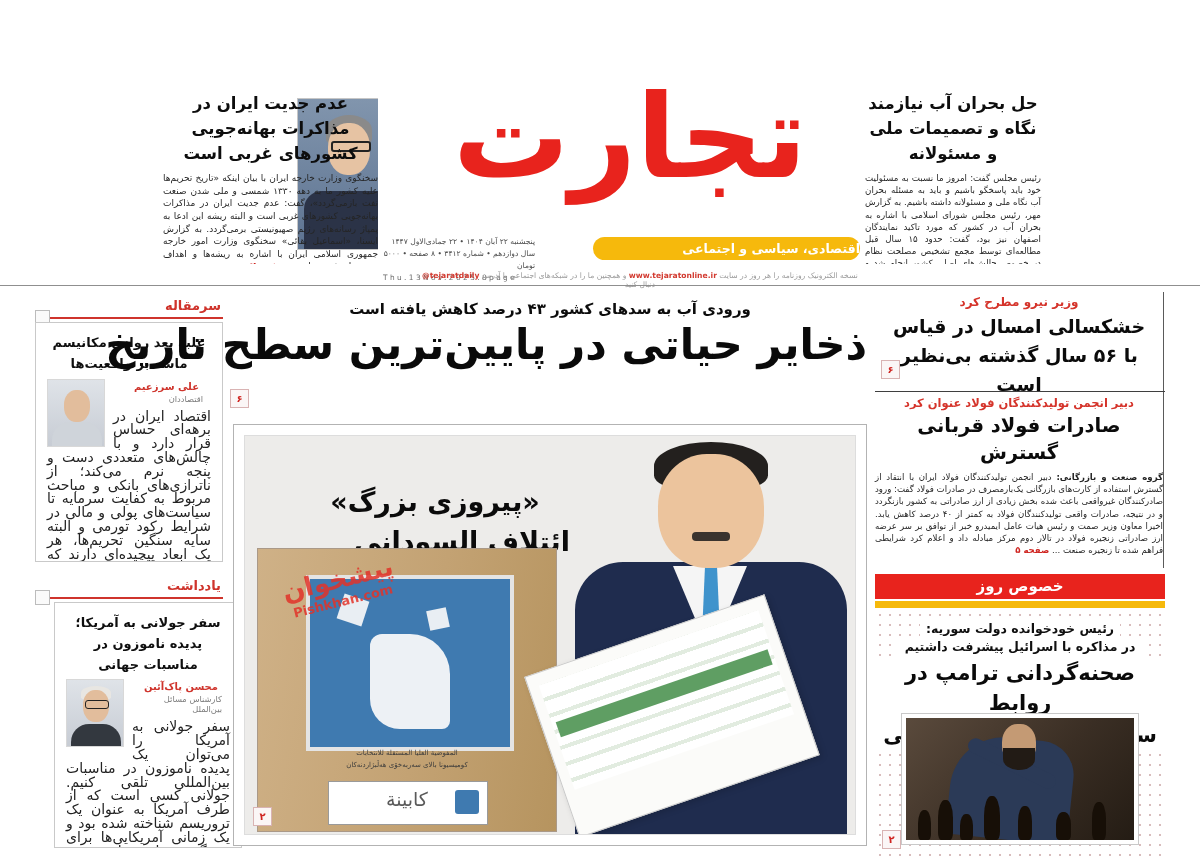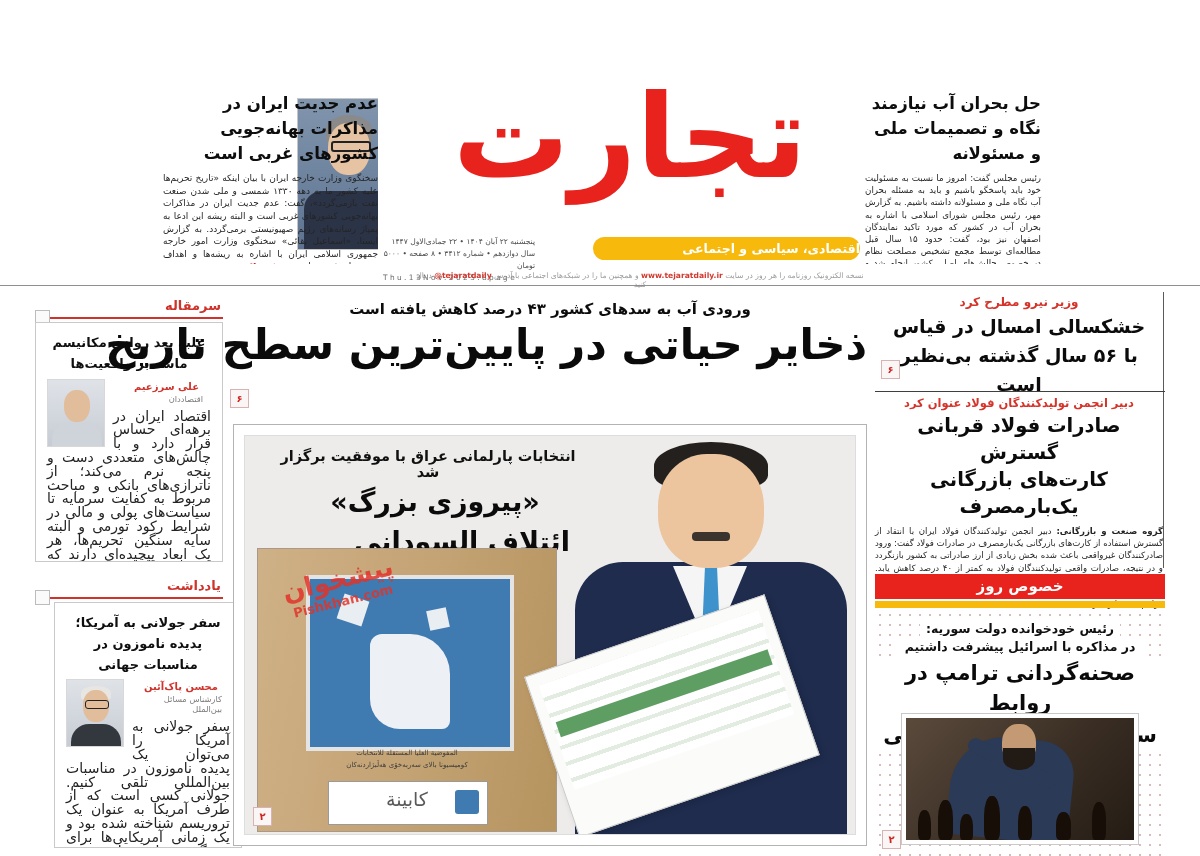--- a/index.html
+++ b/index.html
@@ -2,21 +2,21 @@
 <html lang="fa"><head>
 <meta charset="utf-8">
 <style>
   html,body{margin:0;padding:0;background:#fff;}
   body{width:1200px;height:856px;overflow:hidden;font-family:"DejaVu Sans",sans-serif;direction:rtl;position:relative;color:#111;}
   .abs{position:absolute;}
   .pagebox{width:17px;height:17px;border:1px solid #d9b3b3;background:#fbf6f6;color:#cf2420;
            font-size:10px;font-weight:bold;text-align:center;line-height:17px;}
   
   .hdr-art{overflow:hidden;}
-  .hdr-headline{font-weight:bold;font-size:16.5px;line-height:1.5;text-align:right;color:#0d0d0d;}
+  .hdr-headline{font-weight:bold;font-size:16.5px;line-height:1.5;text-align:center;color:#0d0d0d;}
   .hdr-body{font-size:9px;line-height:12.6px;text-align:justify;color:#252525;margin-top:6px;}
   .pageref{color:#cf2420;font-weight:bold;}
   .photo-frame{border:1px solid #c6c6c6;overflow:hidden;position:relative;}
   .ph-head{position:absolute;border-radius:46%;}
   .ph-hair{position:absolute;border-radius:50% 50% 20% 20%;}
   .ph-suit{position:absolute;border-radius:18px 18px 0 0;}
   .ph-glasses{position:absolute;height:7px;border:2px solid #222;border-radius:3px;background:transparent;}
   
   #logo{left:400px;top:76px;width:460px;text-align:center;font-size:116px;line-height:1.05;
         font-weight:bold;color:#e8231d;z-index:3;}
@@ -128,21 +128,21 @@
 <div class="abs" id="ribbon">
   <span>اقتصادی، سیاسی و اجتماعی</span>
 </div>
 <div class="abs" id="dateblock">
   <div>پنجشنبه ۲۲ آبان ۱۴۰۴ • ۲۲ جمادی‌الاول ۱۴۴۷</div>
   <div>سال دوازدهم • شماره ۳۴۱۲ • ۸ صفحه • ۵۰۰۰ تومان</div>
   <div id="date-en">Thu.13Nov.2025.8page</div>
 </div>
 <div class="abs" id="infoline">
   <span>نسخه الکترونیک روزنامه را هر روز در سایت</span>
-  <span class="red">www.tejaratdaily.ir</span>
+  <span class="red">www.tejaratonline.ir</span>
   <span>و همچنین ما را در شبکه‌های اجتماعی با آدرس</span>
   <span class="red">tejaratdaily@</span>
   <span>دنبال کنید</span>
 </div>
 
 <div class="abs hdr-art" style="left:865px;top:88px;width:307px;height:176px;">
 
   <div class="abs" style="left:0;top:4px;width:176px;">
     <div class="hdr-headline">حل بحران آب نیازمند نگاه و تصمیمات ملی و مسئولانه</div>
     <div class="hdr-body" style="font-size:8.7px;line-height:12.1px;"><span>رئیس مجلس گفت: امروز ما نسبت به مسئولیت خود باید پاسخگو باشیم و باید به مسئله بحران آب نگاه ملی و مسئولانه داشته باشیم. به گزارش مهر، رئیس مجلس شورای اسلامی با اشاره به بحران آب در کشور که مورد تاکید نمایندگان اصفهان نیز بود، گفت: حدود ۱۵ سال قبل مطالعه‌ای توسط مجمع تشخیص مصلحت نظام در خصوص چالش‌های اصلی کشور انجام شد و در همان زمان مساله آب اولین و مهمترین چالش کشور بود ولی به نظر می‌رسد ...</span> </div>
@@ -184,21 +184,20 @@
   <div class="side-body">سفر جولانی به آمریکا را می‌توان یک پدیده ناموزون در مناسبات بین‌المللی تلقی کنیم. جولانی کسی است که از طرف آمریکا به عنوان یک تروریسم شناخته شده بود و یک زمانی آمریکایی‌ها برای دستگیری او جایزه ۱۰ میلیون دلاری تعیین کرده بودند. جولانی به مدت ۵ سال در زندان ...</div>
 
 </div>
 
 <div class="abs" id="lead-kicker">ورودی آب به سدهای کشور ۴۳ درصد کاهش یافته است</div>
 <div class="abs" id="lead-headline">ذخایر حیاتی در پایین‌ترین سطح تاریخ</div>
 <div class="abs pagebox" style="left:230px;top:389px;">۶</div>
 
 <div class="abs" id="photo-card">
   <div id="photo-inner">
-    <div class="ps-kicker">انتخابات پارلمانی عراق با موفقیت برگزار شد</div>
     <div class="ps-h1">«پیروزی بزرگ»</div>
     <div class="ps-h2">ائتلاف السودانی</div>
 
     <div id="ballot-box">
       <div id="poster">
         <div class="poster-shape1"></div>
         <div class="poster-shape2"></div>
         <div class="poster-shape3"></div>
       </div>
       <div class="ballot-cap" style="top:200px;">المفوضية العليا المستقلة للانتخابات</div>
@@ -235,21 +234,20 @@
   <div class="rc-kicker">وزیر نیرو مطرح کرد</div>
   <div class="rc-h">خشکسالی امسال در قیاس</div>
   <div class="rc-h" style="margin-top:0;">با ۵۶ سال گذشته بی‌نظیر است</div>
 </div>
 <div class="abs pagebox" style="left:881px;top:360px;">۶</div>
 <div class="abs" id="drought-rule"></div>
 
 <div class="abs" id="steel">
   <div class="rc-kicker">دبیر انجمن تولیدکنندگان فولاد عنوان کرد</div>
   <div class="rc-h">صادرات فولاد قربانی گسترش</div>
-  <div class="rc-h" style="margin-top:0;">کارت‌های بازرگانی یک‌بارمصرف</div>
   <div id="steel-body">
     <span class="lead">گروه صنعت و بازرگانی:</span>
     <span>دبیر انجمن تولیدکنندگان فولاد ایران با انتقاد از گسترش استفاده از کارت‌های بازرگانی یک‌بارمصرف در صادرات فولاد گفت: ورود صادرکنندگان غیرواقعی باعث شده بخش زیادی از ارز صادراتی به کشور بازنگردد و در نتیجه، صادرات واقعی تولیدکنندگان فولاد به کمتر از ۴۰ درصد کاهش یابد. اخیرا معاون وزیر صمت و رئیس هیات عامل ایمیدرو خبر از توافق بر سر عرضه ارز صادراتی زنجیره فولاد در تالار دوم مرکز مبادله داد و اعلام کرد شرایطی فراهم شده تا زنجیره صنعت ...</span>
     <span class="pageref">صفحه ۵</span>
   </div>
 </div>
 
 <div class="abs" id="report-banner">خصوص روز</div>
 <div class="abs" id="yellow-stripe"></div>
 

